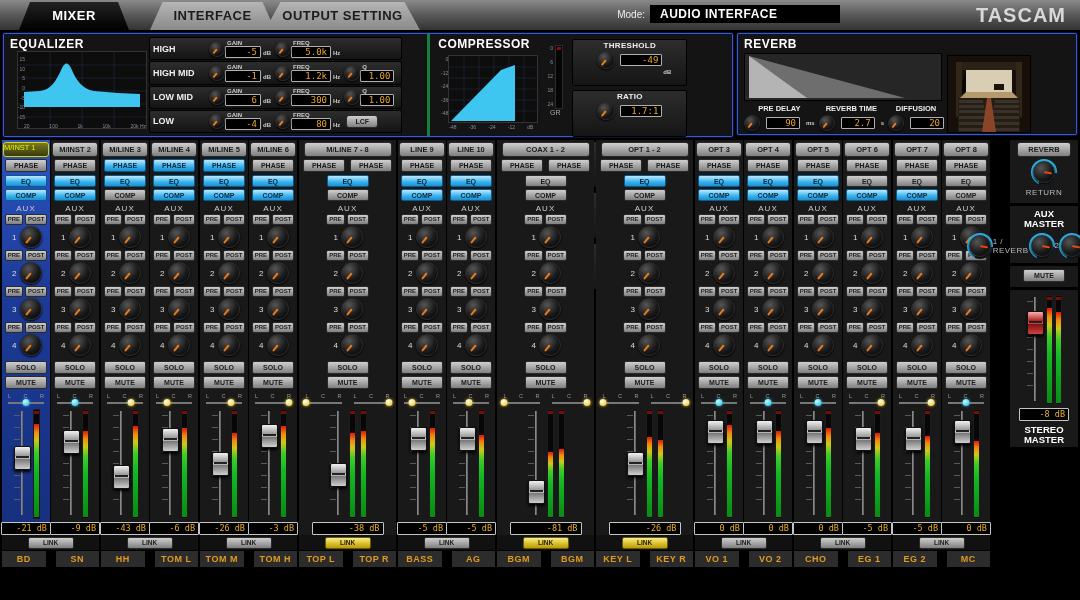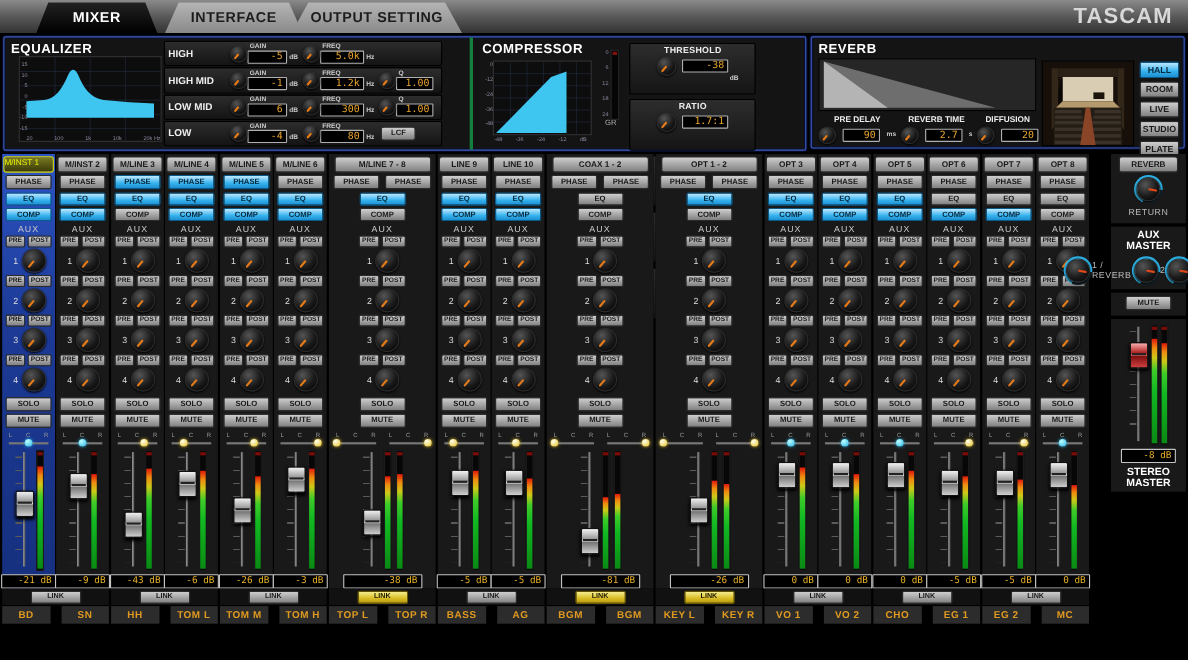--- a/index.html
+++ b/index.html
@@ -162,24 +162,28 @@
   #master-fader{margin-top:3px;padding:4px 0 2px;}
   #master-label{color:#fff;font-weight:bold;font-size:9.5px;line-height:10px;text-align:center;margin-top:4px;}
 </style>
 </head>
 <body>
 
 <div id="root">
 
   <div id="header">
     <div id="tabs">
-        <div class="tab active" style="left: 33px; width: 110px;">MIXER</div>
+        <div class="tab active" style="left: 19px; width: 110px;">MIXER</div>
         <div class="tab inactive" style="left: 150px; width: 125px;">INTERFACE</div>
         <div class="tab inactive" style="left: 265px; width: 155px;">OUTPUT SETTING</div>
       </div>
+    <div id="mode-wrap">
+      <span id="mode-label">Mode:</span>
+      <span id="mode-value">AUDIO INTERFACE</span>
+    </div>
     <div id="brand">TASCAM</div>
   </div>
 
   <div class="panel" id="eqcomp">
     <div id="eq-sec">
       <div class="sec-title">EQUALIZER</div>
       <div id="eq-graph">
         <div id="eq-yticks">
             <span>15</span>
             <span>10</span>
@@ -395,21 +399,21 @@
         </div>
         <div id="gr-label">GR</div>
       </div>
       <div id="comp-controls">
           <div class="cctrl">
             <div class="clabel">THRESHOLD</div>
             <div class="crow">
               <div class="knob k16">
                 <u style="transform: rotate(40deg);"></u>
               </div>
-              <span class="vbox" style="width: 34px;">-38</span>
+              <span class="vbox" style="width: 34px;">-49</span>
             </div>
             <div class="cunit">dB</div>
           </div>
           <div class="cctrl">
             <div class="clabel">RATIO</div>
             <div class="crow">
               <div class="knob k16">
                 <u style="transform: rotate(40deg);"></u>
               </div>
               <span class="vbox" style="width: 34px;">1.7:1</span>
@@ -511,27 +515,20 @@
             <rect x="11" y="72" width="29" height="3"></rect>
           <rect x="47" y="44" width="24" height="3"></rect>
             <rect x="46" y="49" width="25" height="3"></rect>
           <rect x="45" y="54" width="26" height="3"></rect>
             <rect x="44" y="60" width="27" height="3"></rect>
           <rect x="43" y="66" width="28" height="3"></rect>
             <rect x="42" y="72" width="29" height="3"></rect>
         </g>
         <polygon points="39,42 43,42 48,76 34,76" fill="#8a4428"></polygon>
       </svg>
-      <div id="rv-types">
-          <div class="rtype gbtn bluebtn">HALL</div>
-          <div class="rtype gbtn">ROOM</div>
-          <div class="rtype gbtn">LIVE</div>
-          <div class="rtype gbtn">STUDIO</div>
-          <div class="rtype gbtn">PLATE</div>
-        </div>
     </div>
   </div>
 
   <div id="mixer">
       <div class="group">
         <div class="strips">
           <div class="strip selected">
             <div class="ch-title sel">M/INST 1</div>
             <div class="phase-row">
               <div class="phase gbtn">PHASE</div>

